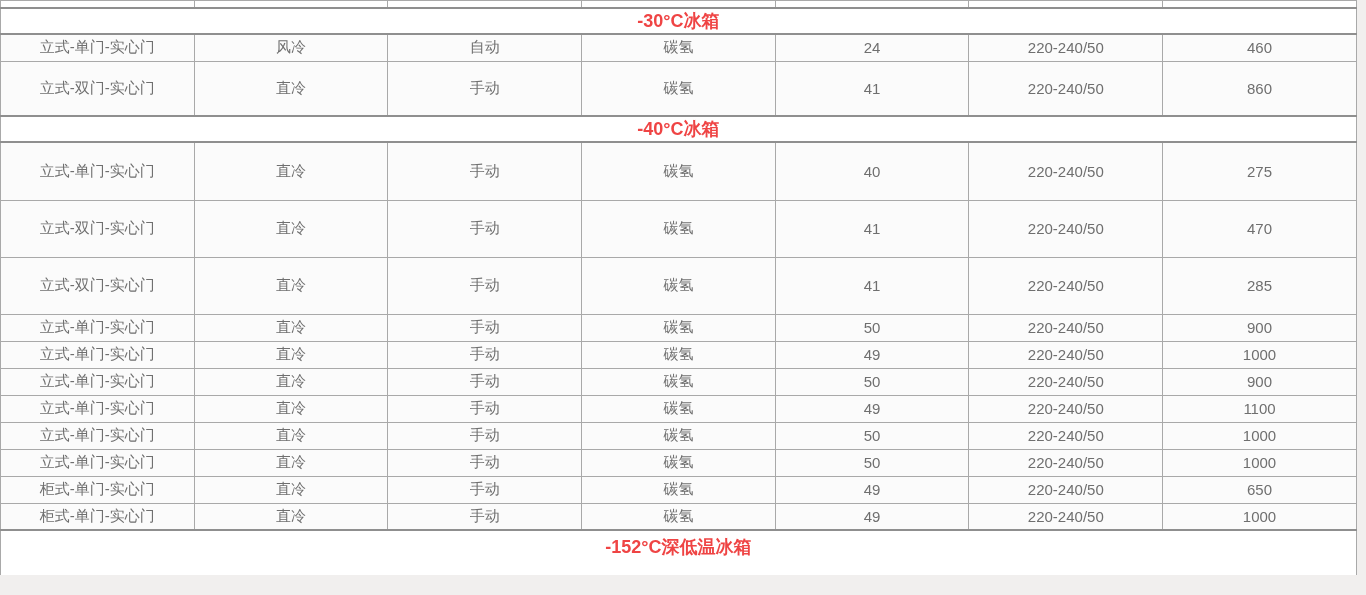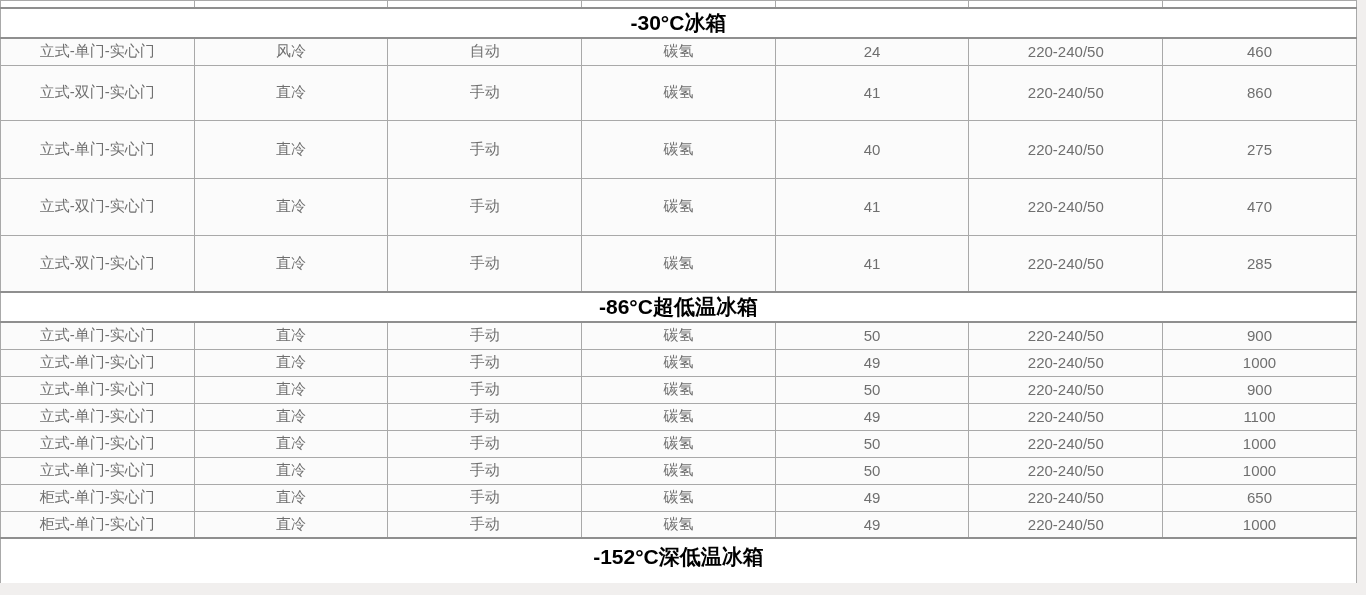--- a/index.html
+++ b/index.html
@@ -36,23 +36,23 @@
   tr.partial-top td {
     height: 6px;
     background: #ffffff;
     border-bottom: 2px solid #8f8f8f;
   }
   tr.section-header td {
     height: 23px;
     background: #ffffff;
     border-top: 2px solid #8f8f8f;
     border-bottom: 2px solid #8f8f8f;
-    color: #000000;
+    color: #ef4444;
     font-weight: bold;
-    font-size: 21px;
+    font-size: 18px;
   }
   tr.section-header.partial td {
     height: 40px;
     vertical-align: top;
     padding-top: 4px;
     border-bottom: none;
   }
   tr.data-row td {
     background: #fbfbfb;
   }
@@ -95,20 +95,23 @@
         </tr>
         <tr class="data-row" style="height: 55px;">
           <td>立式-双门-实心门</td>
           <td>直冷</td>
           <td>手动</td>
           <td>碳氢</td>
           <td>41</td>
           <td>220-240/50</td>
           <td>860</td>
         </tr>
+        <tr class="section-header">
+          <td colspan="7">-40°C冰箱</td>
+        </tr>
         <tr class="data-row" style="height: 58px;">
           <td>立式-单门-实心门</td>
           <td>直冷</td>
           <td>手动</td>
           <td>碳氢</td>
           <td>40</td>
           <td>220-240/50</td>
           <td>275</td>
         </tr>
         <tr class="data-row" style="height: 57px;">
@@ -121,23 +124,20 @@
           <td>470</td>
         </tr>
         <tr class="data-row" style="height: 57px;">
           <td>立式-双门-实心门</td>
           <td>直冷</td>
           <td>手动</td>
           <td>碳氢</td>
           <td>41</td>
           <td>220-240/50</td>
           <td>285</td>
-        </tr>
-        <tr class="section-header">
-          <td colspan="7">-86°C超低温冰箱</td>
         </tr>
         <tr class="data-row" style="height: 27px;">
           <td>立式-单门-实心门</td>
           <td>直冷</td>
           <td>手动</td>
           <td>碳氢</td>
           <td>50</td>
           <td>220-240/50</td>
           <td>900</td>
         </tr>

